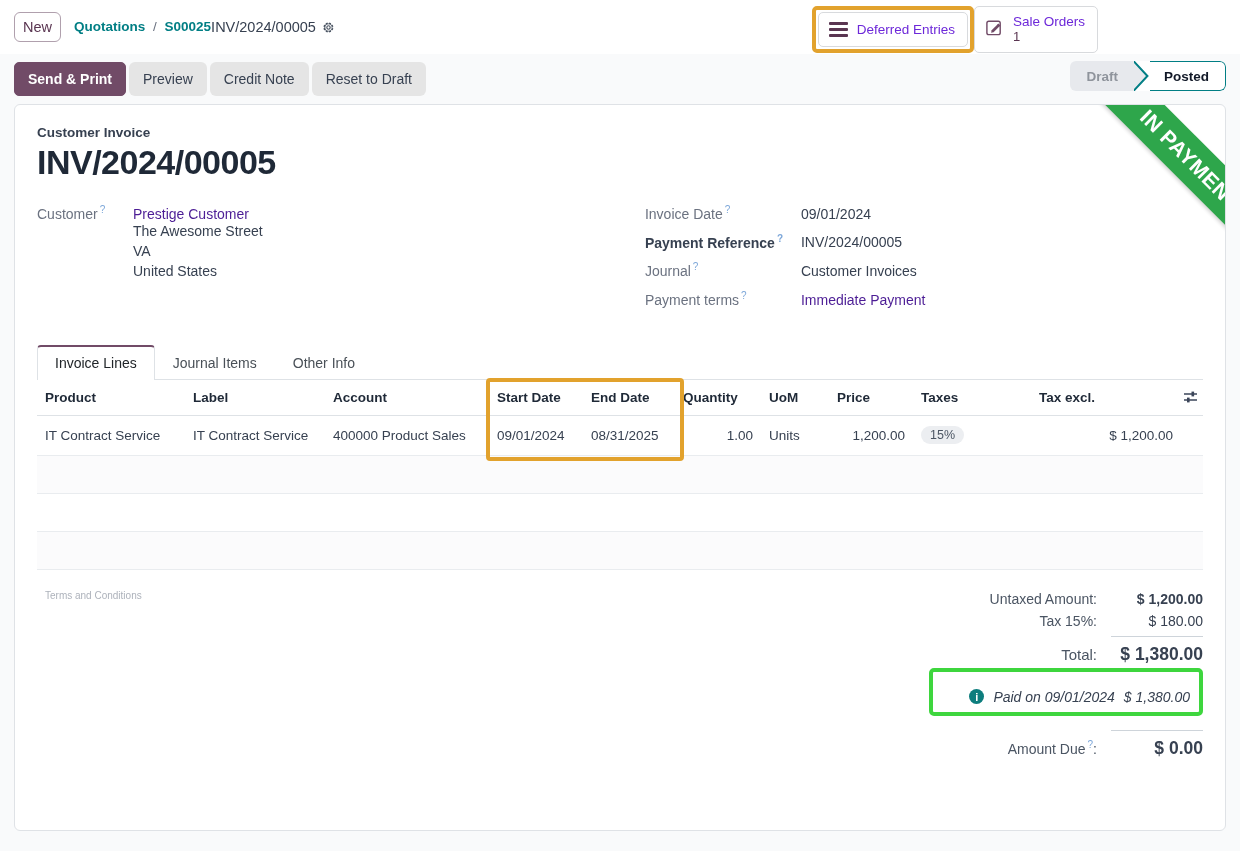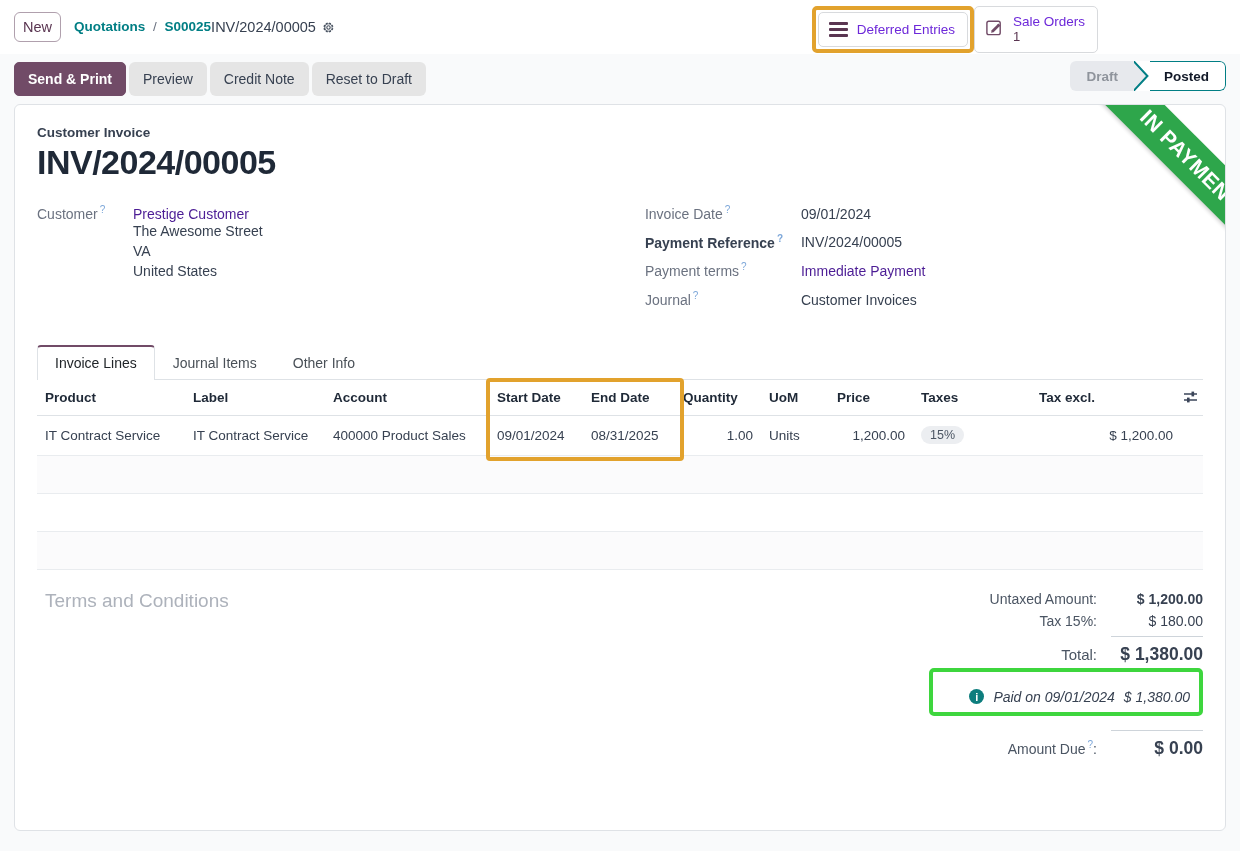--- a/index.html
+++ b/index.html
@@ -229,21 +229,21 @@
     pointer-events: none;
     z-index: 4;
   }
 
   .sliders-ic { cursor: pointer; }
 
   
   .footer { display: flex; margin-top: 8px; }
   .terms {
     flex: 1;
-    font-size: 19px;
+    font-size: 10px;
     color: #adb2bb;
     padding: 12px 8px;
   }
   .totals { width: 274px; padding-top: 10px; position: relative; }
   .trow { display: flex; justify-content: flex-end; align-items: baseline; font-size: 14px; padding: 3px 0; }
   .tlbl { color: #4b5563; text-align: right; padding-right: 14px; }
   .tval { width: 92px; text-align: right; color: #374151; }
   .tval.b { font-weight: bold; }
   .total-row .tlbl { font-size: 15px; }
   .total-row .tval { font-weight: bold; font-size: 17.5px; }
@@ -377,29 +377,29 @@
             <div class="fld-val">09/01/2024</div>
           </div>
           <div class="fld">
             <div class="fld-lbl w2 req">
               <span>Payment Reference</span><span class="q">?</span>
             </div>
             <div class="fld-val">INV/2024/00005</div>
           </div>
           <div class="fld">
             <div class="fld-lbl w2">
-              <span>Payment terms</span><span class="q">?</span>
-            </div>
-            <div class="fld-val link">Immediate Payment</div>
+              <span>Journal</span><span class="q">?</span>
+            </div>
+            <div class="fld-val">Customer Invoices</div>
           </div>
           <div class="fld">
             <div class="fld-lbl w2">
-              <span>Journal</span><span class="q">?</span>
-            </div>
-            <div class="fld-val">Customer Invoices</div>
+              <span>Payment terms</span><span class="q">?</span>
+            </div>
+            <div class="fld-val link">Immediate Payment</div>
           </div>
         </div>
       </div>
 
       <div class="tabs">
         <div class="tab active">Invoice Lines</div>
         <div class="tab">Journal Items</div>
         <div class="tab">Other Info</div>
       </div>
 

